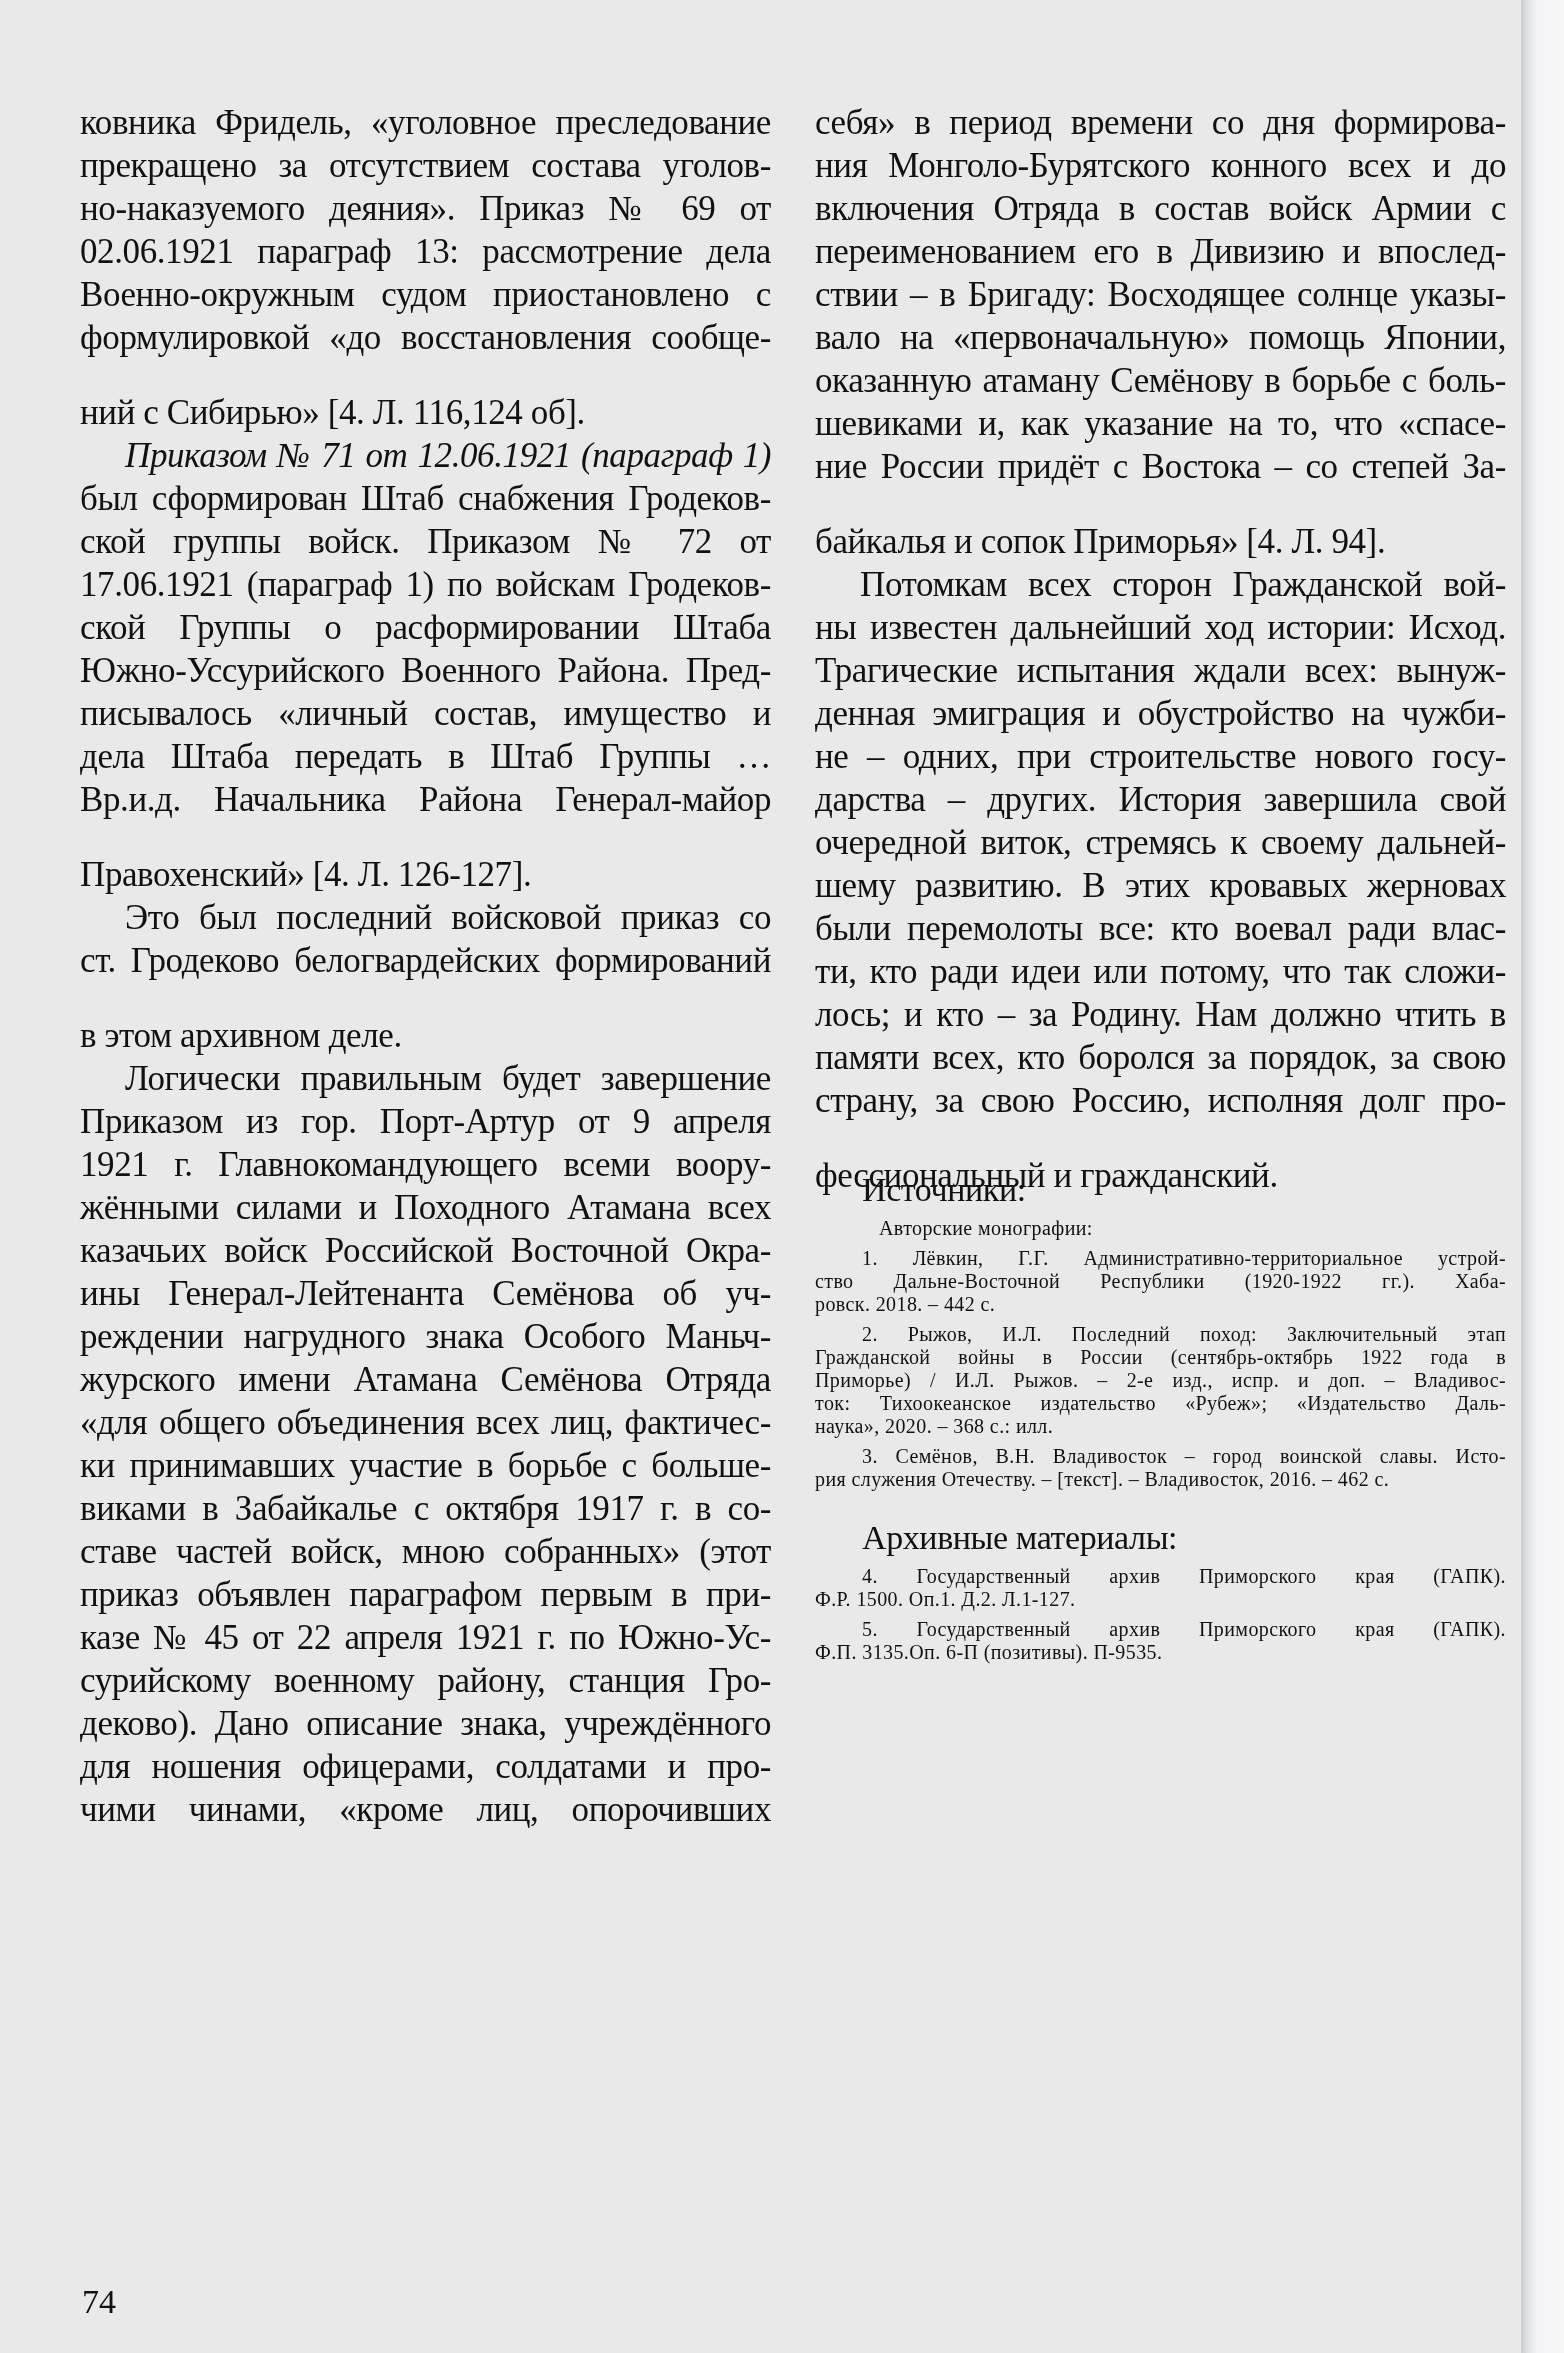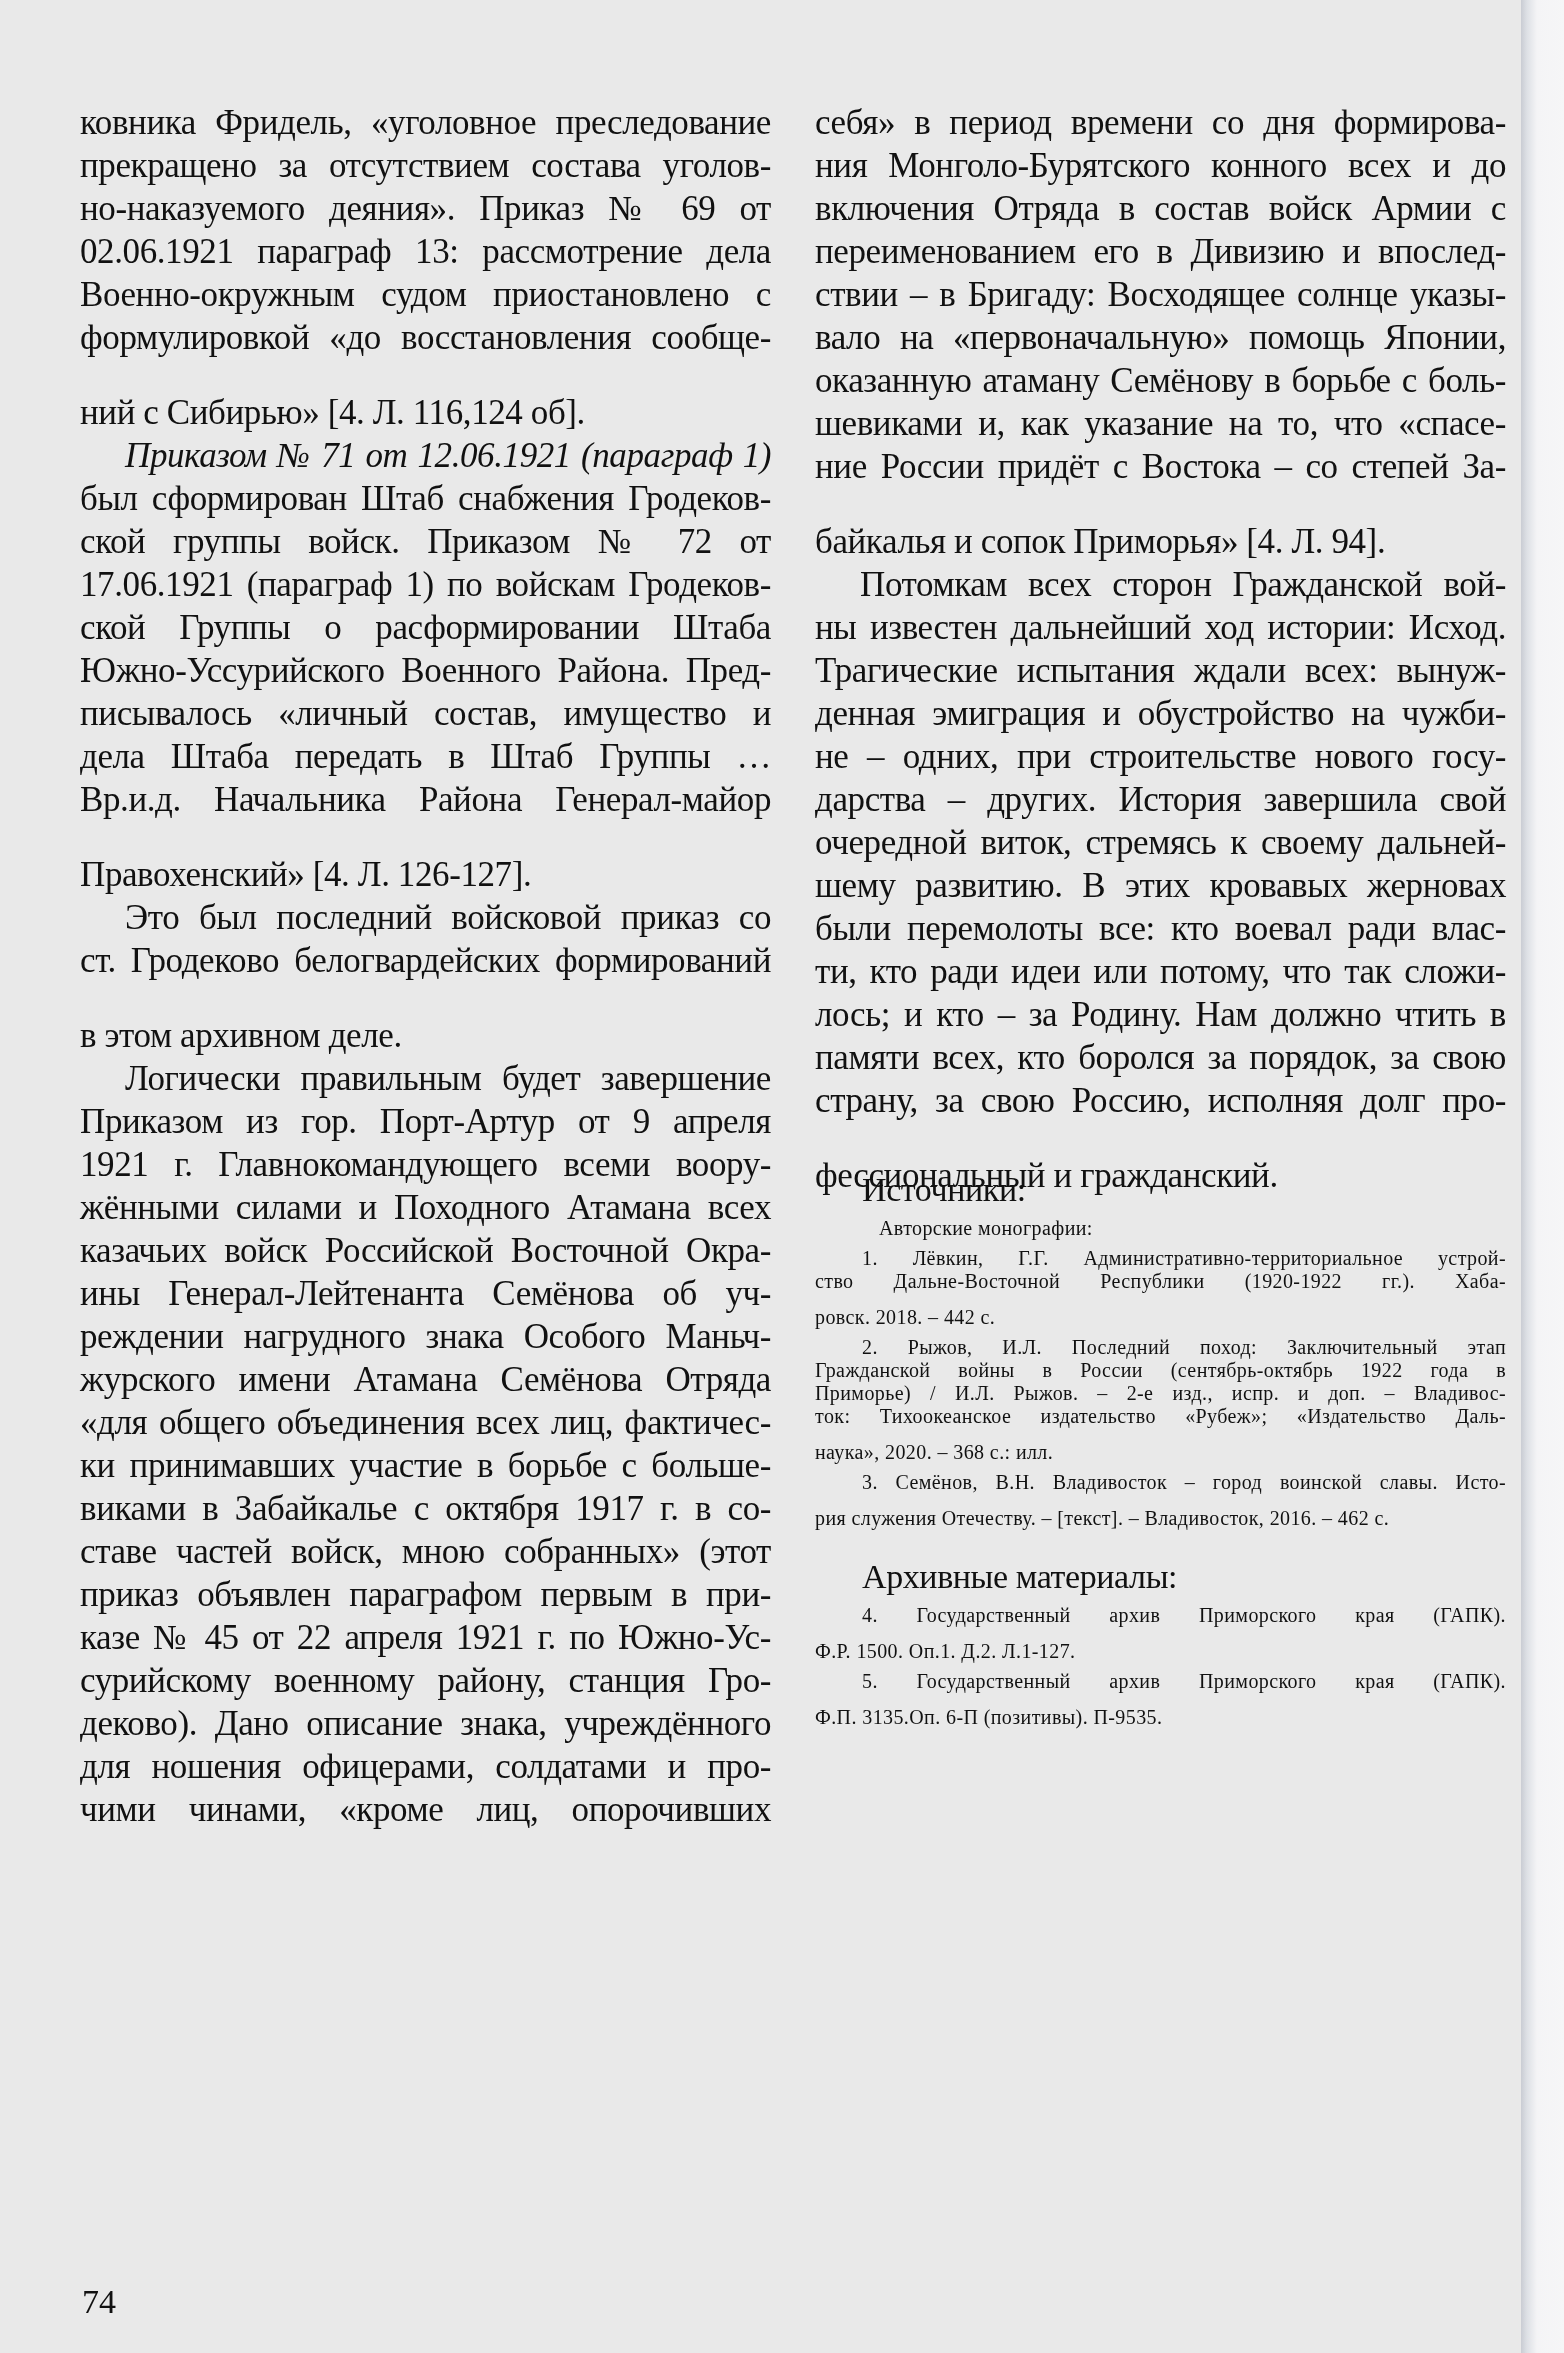--- a/index.html
+++ b/index.html
@@ -32,21 +32,21 @@
     font-weight: normal; font-size: 34px; line-height: 40px; margin: 0 0 7.3px 47px;
     letter-spacing: -0.4px;
   }
   .sources h2.archive { margin-top: 26.4px; }
   .sources .sub, .sources .ref {
     font-size: 20px; line-height: 23px; letter-spacing: 0.4px;
   }
   .sources .sub { margin-left: 64px; }
   .ref .rl { display: block; white-space: nowrap; text-align: justify; text-align-last: justify; }
   .ref .rl.first { padding-left: 47px; margin-top: 7px; }
-  .ref .rl.last { text-align-last: left; margin-top: 13px; }
+  .ref .rl.last { text-align-last: left; }
   .page-number {
     position: absolute; left: 82px; top: 2283px; font-size: 34px; line-height: 37px;
   }
 </style>
 </head>
 <body>
 
 <div class="page-edge"></div>
 
 <div class="col col-left" id="col-left">

